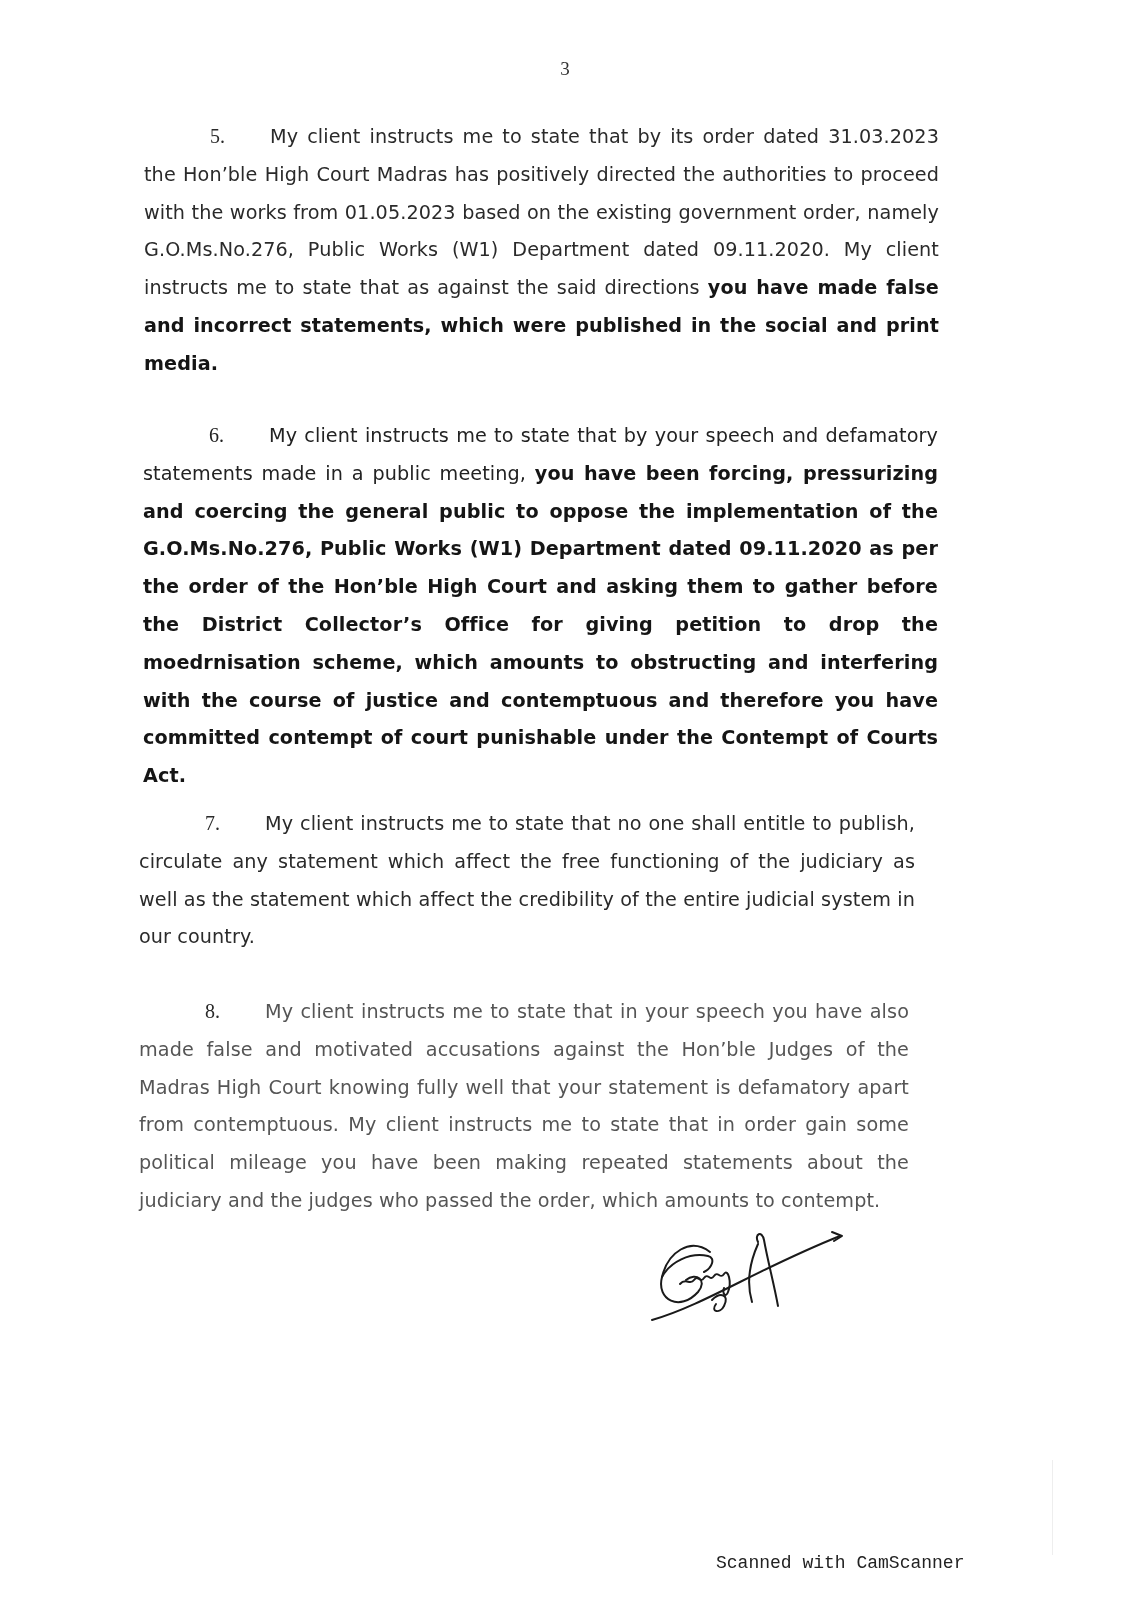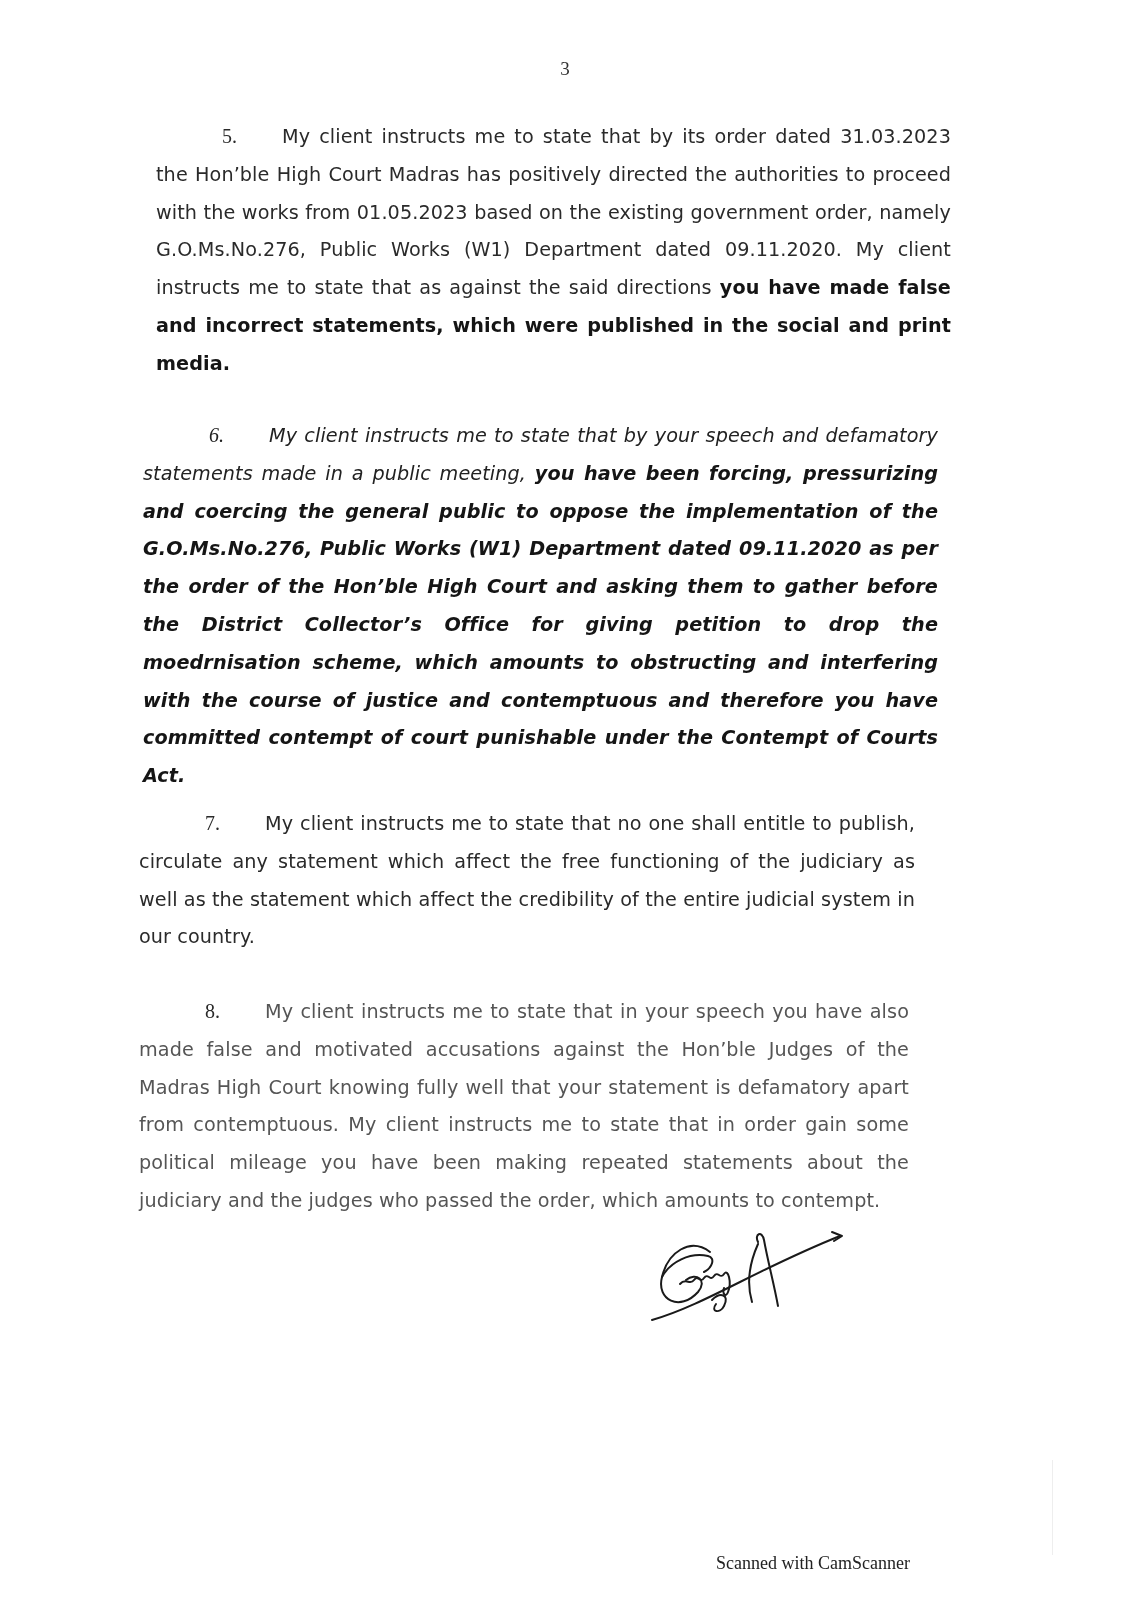--- a/index.html
+++ b/index.html
@@ -5,27 +5,27 @@
     html, body { margin: 0; padding: 0; background: #ffffff; }
     body { width: 1130px; height: 1600px; position: relative; overflow: hidden;
            font-family: "DejaVu Sans", "Liberation Sans", sans-serif; color: #2a2a2a; }
     .page-number { position: absolute; left: 0; width: 1130px; top: 58px; text-align: center;
                    font-family: "Liberation Serif", "DejaVu Serif", serif; font-size: 19px; color: #333; }
     .para { position: absolute; width: 795px; font-size: 19.2px; line-height: 37.8px;
             text-align: justify; text-align-last: left; letter-spacing: 0.1px; }
     .para .num { display: inline-block; width: 60px; padding-left: 66px; box-sizing: content-box;
                  font-family: "Liberation Serif", "DejaVu Serif", serif; font-size: 20px; }
     .para b { font-weight: bold; color: #151515; }
-    #p5 { left: 156px; top: 118px; }
-    #p6 { left: 143px; top: 417px; color: #222; font-style: italic; }
+    #p5 { left: 144px; top: 118px; }
+    #p6 { left: 143px; top: 417px; color: #222; }
     #p7 { left: 139px; top: 805px; width: 776px; }
     #p8 { left: 139px; top: 993px; width: 770px; }
     .light { color: #555; }
     .signature { position: absolute; left: 650px; top: 1222px; width: 200px; height: 100px; }
-    .footer { position: absolute; left: 716px; top: 1553px; font-family: Liberation Serif, serif;
+    .footer { position: absolute; left: 716px; top: 1553px; font-family: Liberation Mono, monospace;
               font-size: 18px; color: #222; }
     .edge-line { position: absolute; left: 1052px; top: 1460px; width: 1px; height: 95px; background: #eeeeee; }
   </style>
 </head>
 <body>
 
 <div>
   <div class="page-number">3</div>
 
   <div class="para" id="p5">

